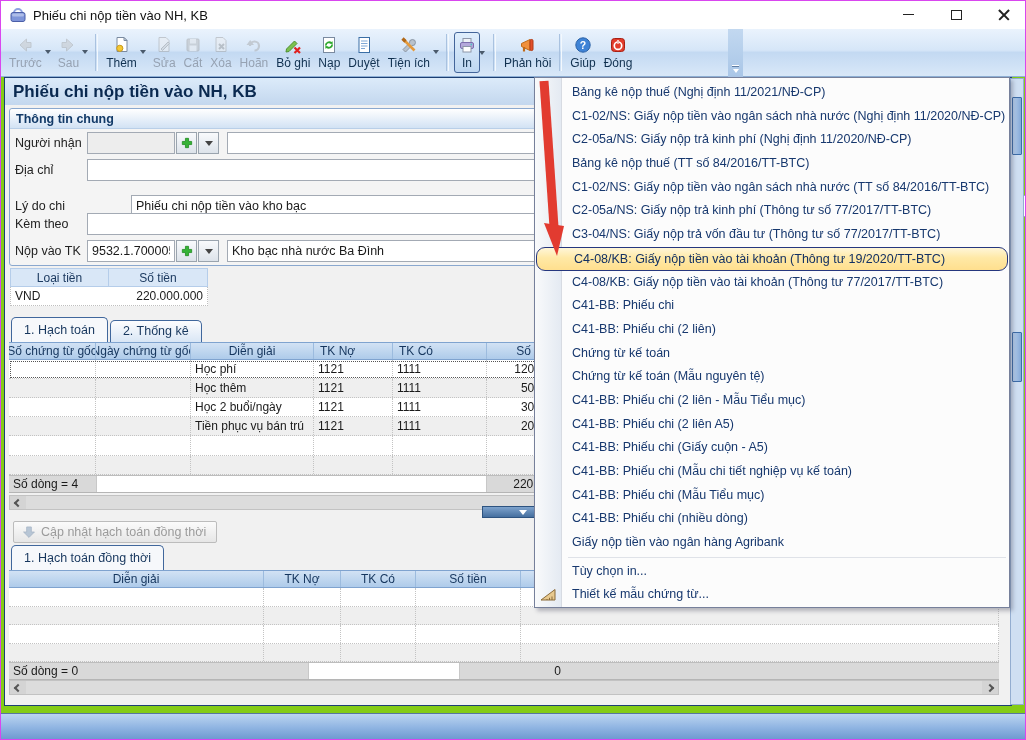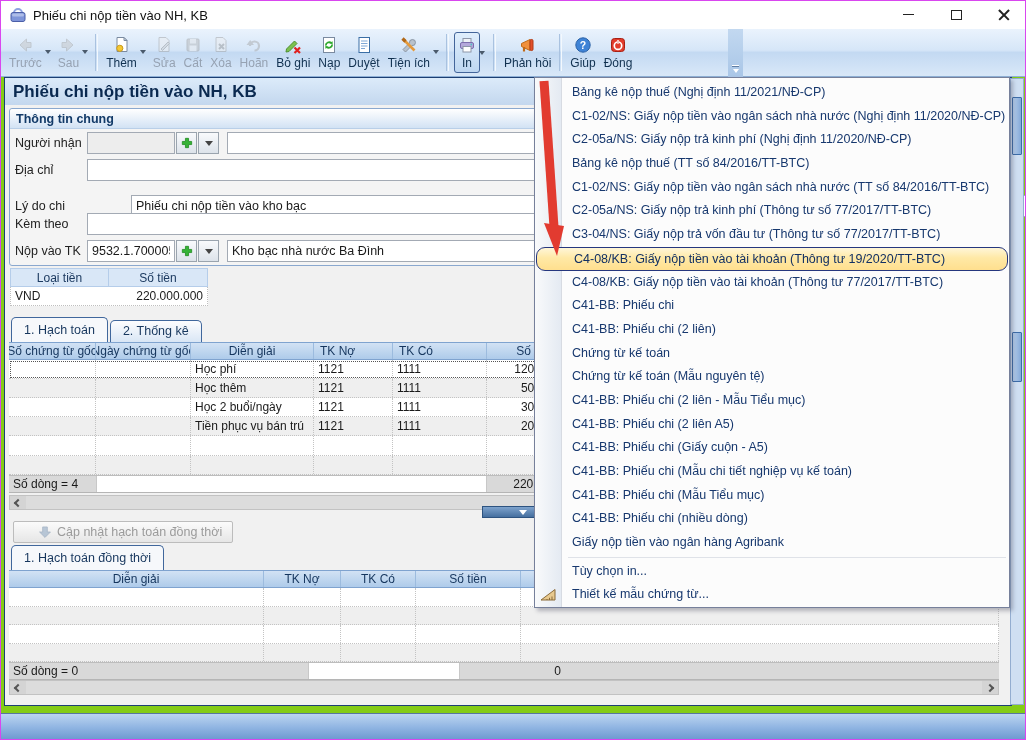--- a/index.html
+++ b/index.html
@@ -88,21 +88,21 @@
 
   .hscroll { position:absolute; left:4px; width:990px; height:15px; background:#dcdcdc; border:1px solid #c2c2c2; display:flex; align-items:center; }
   .hs-btn { width:16px; height:13px; background:#d4d4d4; display:flex; align-items:center; justify-content:center; }
   .hs-btn.right { margin-left:auto; }
   .chev { width:6px; height:6px; border-left:2px solid #555; border-bottom:2px solid #555; transform:rotate(45deg); }
   .chev.rt { transform:rotate(-135deg); }
 
   .splitter { position:absolute; left:477px; top:428px; width:527px; height:12px; background:linear-gradient(#7ea3cd,#456f9f); border:1px solid #2d5380; }
   .splitter .tri { position:absolute; left:36px; top:3px; width:0; height:0; border-left:4px solid transparent; border-right:4px solid transparent; border-top:5px solid #ffffff; }
 
-  .updbtn { position:absolute; left:8px; top:443px; height:22px; padding:0 10px 0 24px; border:1px solid #bcbcbc; border-radius:2px; background:linear-gradient(#fbfbfb,#e6e6e6); color:#9b9b9b; font-size:12.5px; display:flex; align-items:center; gap:5px; }
+  .updbtn { position:absolute; left:8px; top:443px; height:22px; padding:0 10px 0 8px; border:1px solid #bcbcbc; border-radius:2px; background:linear-gradient(#fbfbfb,#e6e6e6); color:#9b9b9b; font-size:12.5px; display:flex; align-items:center; gap:5px; }
   .tabs2 { position:absolute; left:6px; top:469px; height:23px; display:flex; align-items:flex-end; }
 
   
   .statusbar { position:absolute; left:0; top:712px; width:100%; height:28px; background:linear-gradient(#bcd5f0,#8fb4e2 55%,#6f9ad0); border-top:1px solid #57769f; border-bottom:2px solid #44699c; }
 
   
   .vscroll { position:absolute; left:1009px; top:77px; width:14px; height:627px; background:#cfdff2; border:1px solid #93add0; }
   .vthumb { position:absolute; left:1px; width:10px; background:linear-gradient(90deg,#b7cfec,#84a9d8); border:1px solid #3c6ca8; border-radius:1px; }
   .vthumb .gripdot { width:4px; height:2px; margin:2px auto 0 auto; background:#223a58; opacity:.7; }
 

